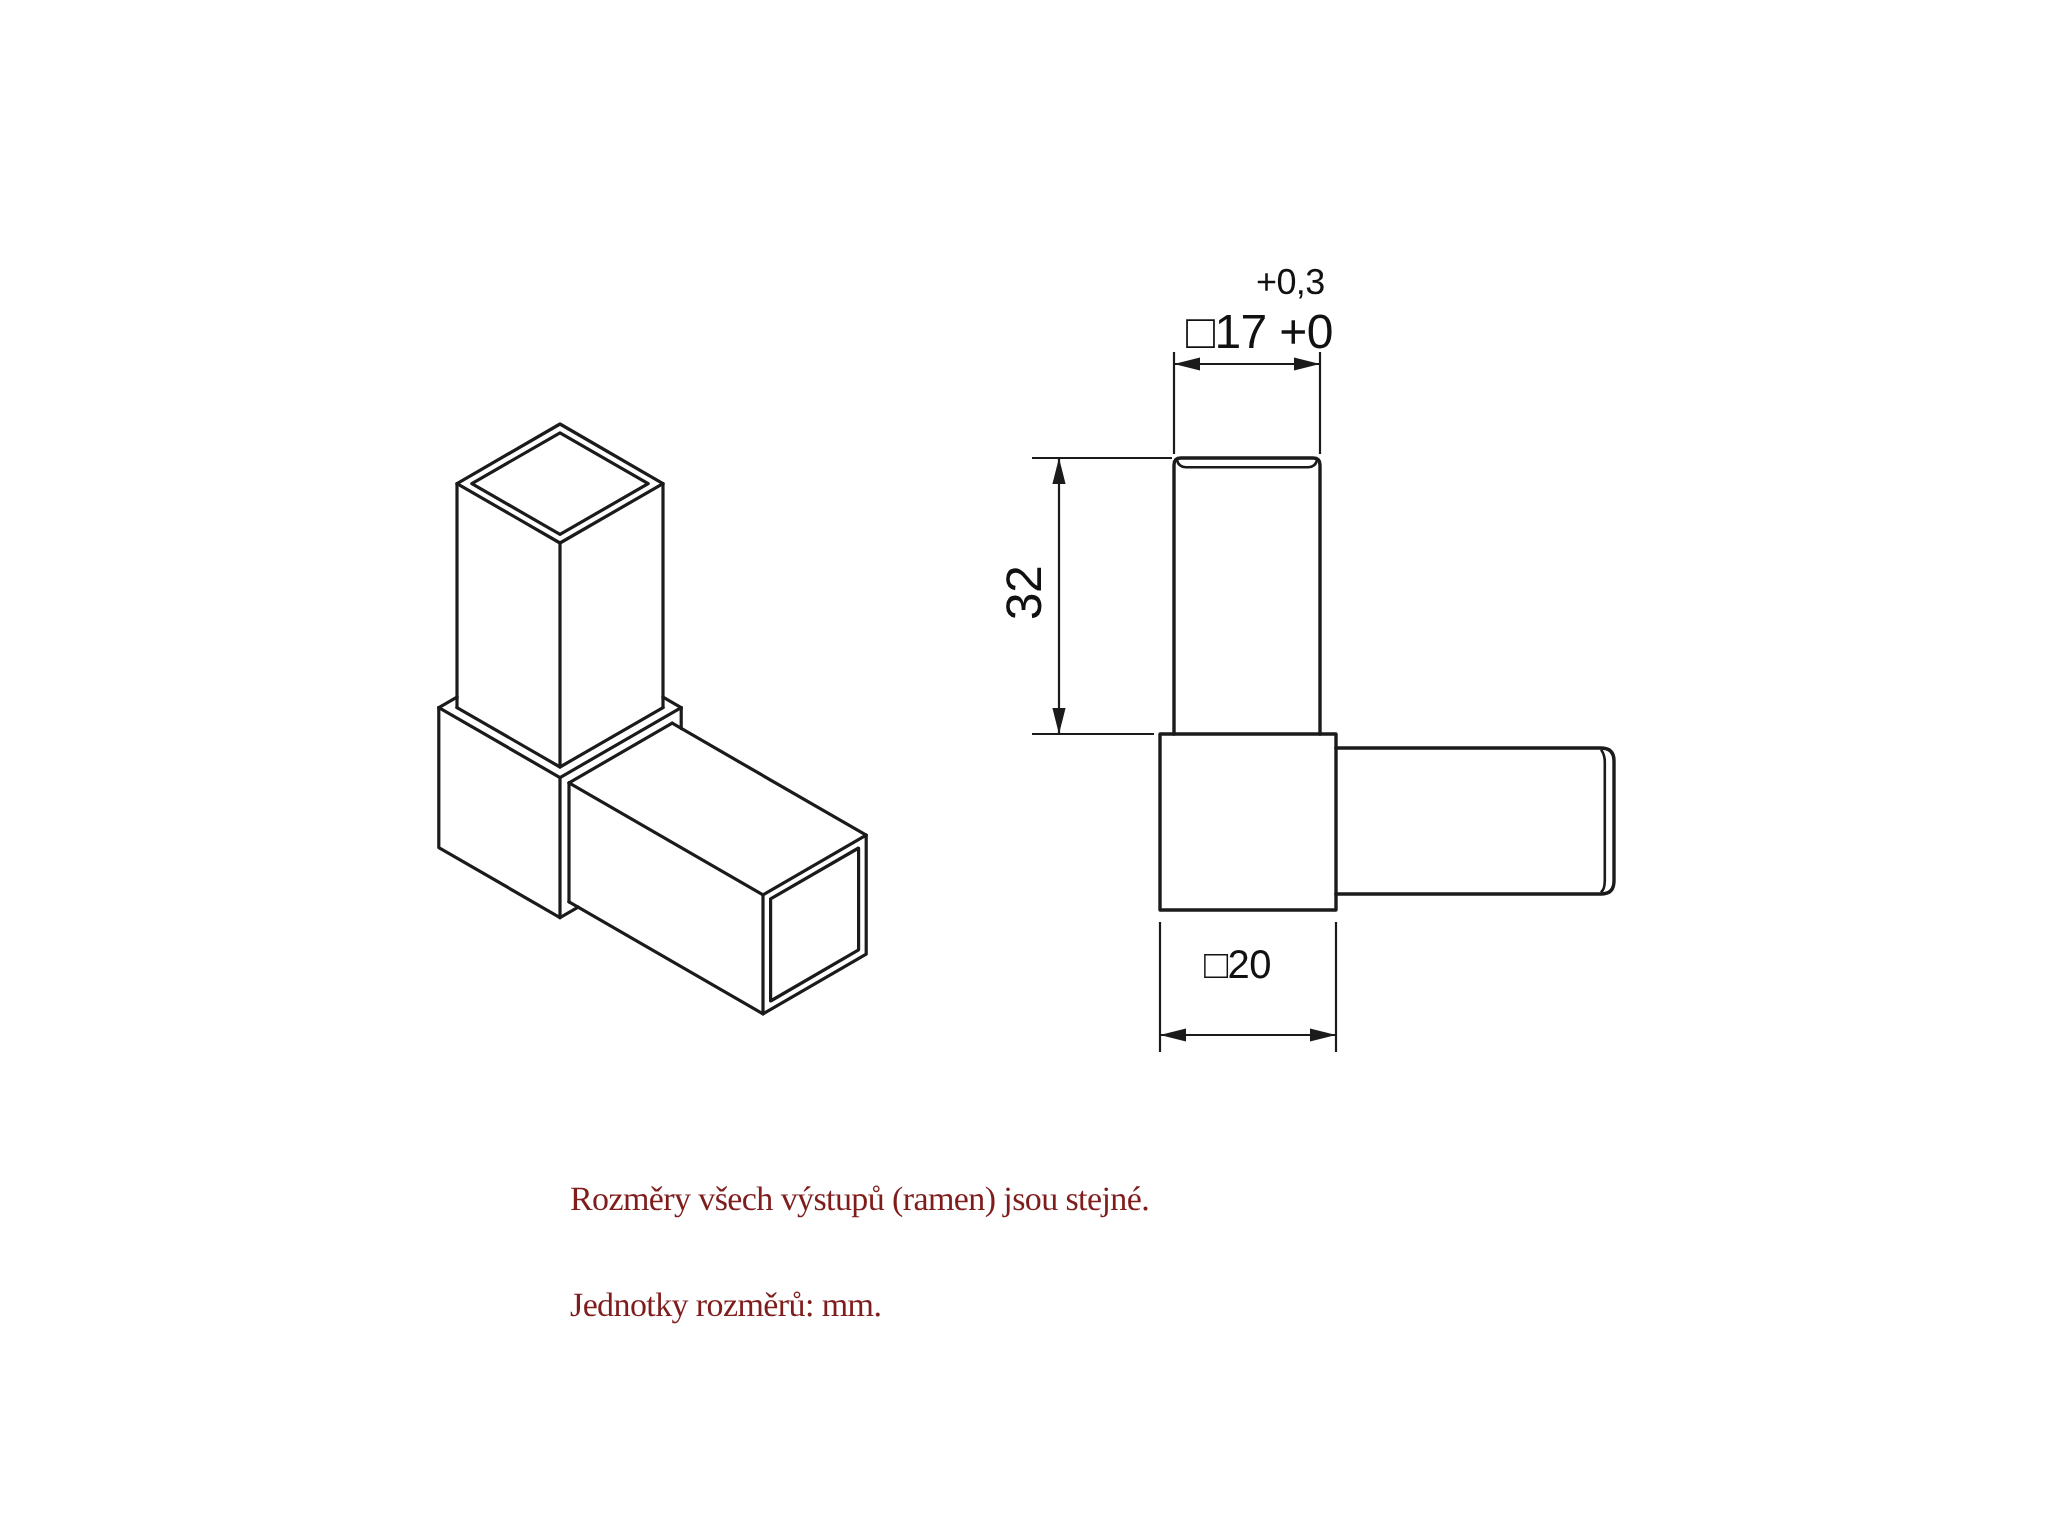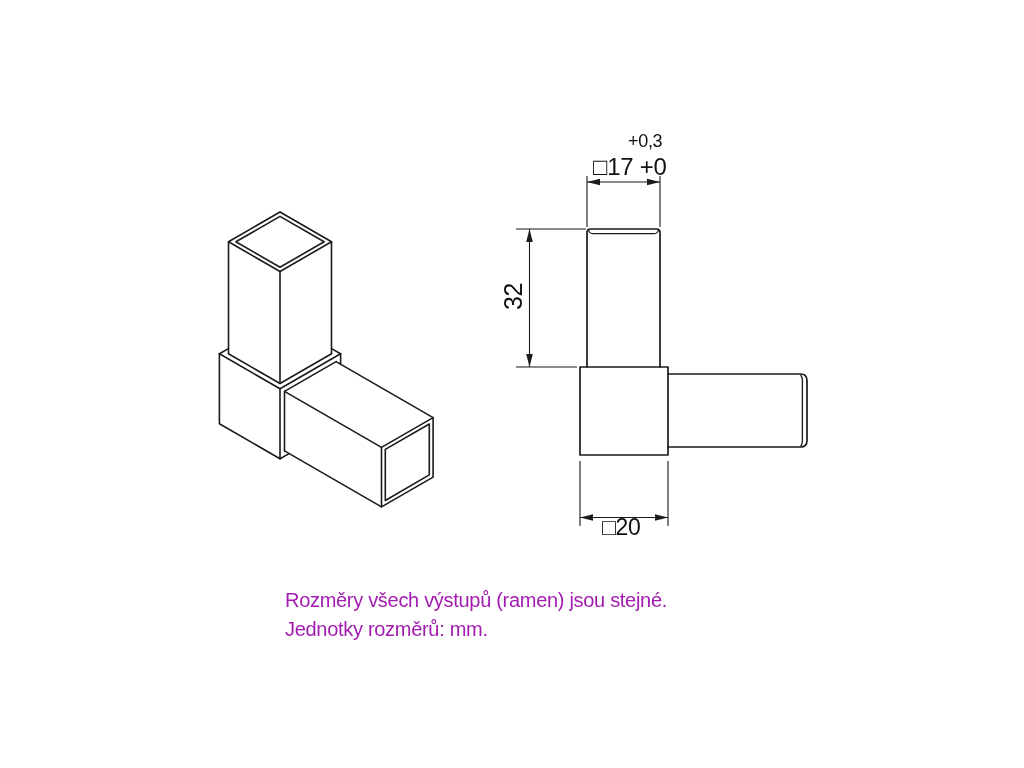--- a/index.html
+++ b/index.html
@@ -13,27 +13,27 @@
   svg{position:absolute;left:0;top:0;}
   .dim-label{
     position:absolute;white-space:pre;color:#111111;
     font-family:"Liberation Sans","DejaVu Sans",sans-serif;
     letter-spacing:-0.3px;line-height:1;
   }
   .dim-tol   {left:628px;top:132px;font-size:18px;}
   .dim-a     {left:593px;top:155px;font-size:24px;}
   .dim-len   {left:494px;top:284px;width:38px;height:25px;font-size:25px;
               text-align:center;transform:rotate(-90deg);transform-origin:center;}
-  .dim-body  {left:602px;top:516px;font-size:23px;}
+  .dim-body  {left:602px;top:473px;font-size:20px;}
   .note{
     position:absolute;left:285px;white-space:pre;
-    font-size:20px;letter-spacing:-0.3px;line-height:22px;color:#a21caf;
+    font-size:17px;letter-spacing:-0.3px;line-height:22px;color:#7f1d1d;font-family:Liberation Serif, serif;
   }
   .note-1{top:589px;}
-  .note-2{top:618px;}
+  .note-2{top:642px;}
 </style>
 </head>
 <body>
 
 <div id="stage">
 
   <svg width="1024" height="768" viewBox="0 0 1024 768">
 
     <g fill="none" stroke="#1b1b1b" stroke-width="1.6" stroke-linecap="round" stroke-linejoin="round">
 

